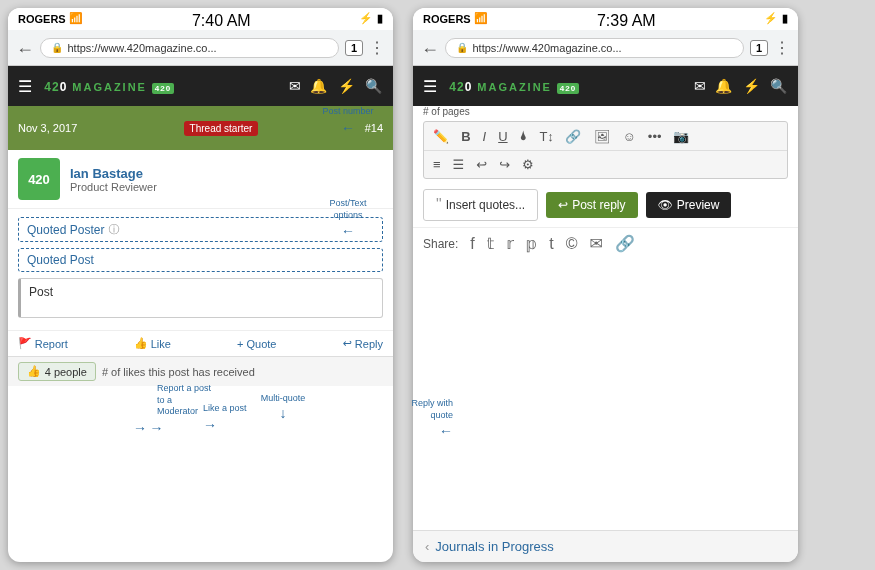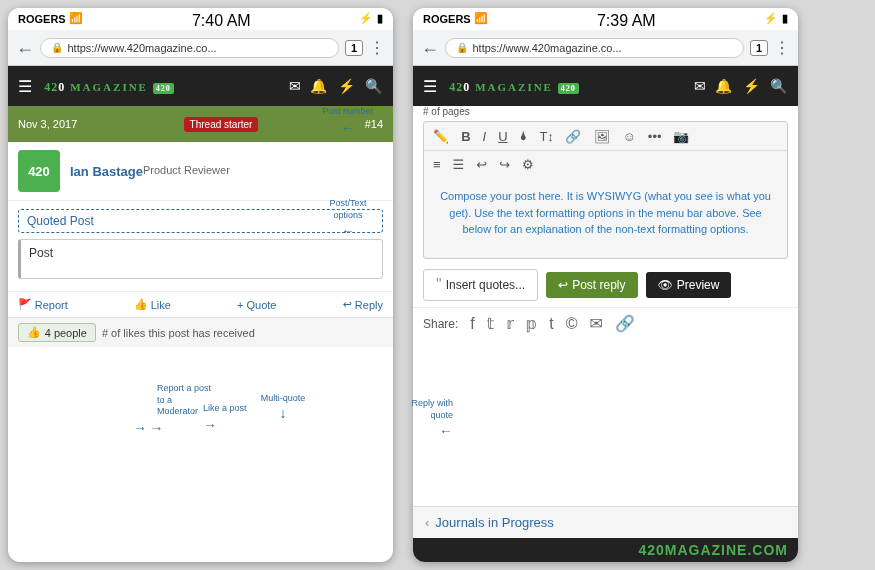--- a/index.html
+++ b/index.html
@@ -87,39 +87,39 @@
     .nav-bar {
       background: #222;
       display: flex;
       align-items: center;
       padding: 6px 10px;
       gap: 12px;
       height: 40px;
     }
     .nav-hamburger { color: #fff; font-size: 16px; cursor: pointer; }
     .nav-logo { color: #4CAF50; font-size: 14px; font-weight: bold; letter-spacing: 1px; }
-    .nav-logo span { color: #fff; font-family: Liberation Serif, serif; }
+    .nav-logo span { color: #fff; }
     .nav-logo-badge {
       background: #4CAF50;
       color: #fff;
       font-size: 8px;
       padding: 1px 3px;
       border-radius: 2px;
     }
     .nav-icons { display: flex; align-items: center; gap: 10px; margin-left: auto; }
     .nav-icon { color: #fff; font-size: 14px; cursor: pointer; }
 
     
     .post-header {
       background: #6b8e3e;
       display: flex;
       align-items: center;
       justify-content: space-between;
       padding: 0 10px;
-      height: 36px;
+      height: 44px;
       gap: 16px;
     }
     .post-date { color: #fff; font-size: 11px; }
     .thread-starter-badge {
       background: #b91c1c;
       color: #fff;
       font-size: 10px;
       padding: 2px 6px;
       border-radius: 3px;
     }
@@ -139,21 +139,21 @@
       background: #4CAF50;
       border-radius: 4px;
       display: flex;
       align-items: center;
       justify-content: center;
       color: #fff;
       font-size: 18px;
       font-weight: bold;
       flex-shrink: 0;
     }
-    .user-details { display: flex; flex-direction: row; }
+    .user-details { display: flex; flex-direction: column; }
     .user-name { color: #2d6a9f; font-size: 13px; font-weight: bold; }
     .user-role { color: #666; font-size: 11px; }
     .avatar-hint { color: #2d6a9f; font-size: 11px; margin-left: 8px; flex: 1; line-height: 1.4; }
 
     
     .post-content { padding: 8px 10px; }
     .quoted-poster-box {
       border: 1.5px dashed #2d6a9f;
       border-radius: 3px;
       padding: 4px 8px;
@@ -436,20 +436,24 @@
         <span style="color:#fff;font-size:13px;font-weight:bold;">420</span>
       </div>
       <div class="user-details">
         <span class="user-name">Ian Bastage</span>
         <span class="user-role">Product Reviewer</span>
       </div>
     </div>
 
     <div class="post-content" style="position:relative;">
 
+      <div class="quoted-poster-box">
+        <span>Quoted Poster</span>
+        <span style="color:#999;font-size:11px;">ⓘ</span>
+      </div>
       <div class="quoted-post-box">
         <span>Quoted Post</span>
       </div>
       <div class="post-text-box">
         <span>Post</span>
       </div>
     </div>
 
     <div class="post-actions" style="margin-top:4px;">
       <div class="action-link">
@@ -570,21 +574,20 @@
           <button class="toolbar-btn">•••</button>
           <button class="toolbar-btn">📷</button>
         </div>
         <div class="toolbar-row2">
           <button class="toolbar-btn">≡</button>
           <button class="toolbar-btn">☰</button>
           <button class="toolbar-btn">↩</button>
           <button class="toolbar-btn">↪</button>
           <button class="toolbar-btn">⚙</button>
         </div>
-        <div class="editor-body">Compose your post here. It is WYSIWYG (what you see is what you get). Use the text formatting options in the menu bar above. See below for an explanation of the non-text formatting options.</div>
       </div>
     </div>
 
     <div class="editor-actions">
       <button class="insert-quotes-btn">
         <span style="font-size:16px;color:#999;">"</span>
         <span>Insert quotes...</span>
       </button>
       <button class="post-reply-btn">
         <span>↩</span>
@@ -606,17 +609,14 @@
       <span class="share-icon">©</span>
       <span class="share-icon">✉</span>
       <span class="share-icon">🔗</span>
     </div>
 
     <div class="journals-bar">
       <span class="chevron">‹</span>
       <span>Journals in Progress</span>
     </div>
 
-    <div class="watermark">
-      <span>420MAGAZINE.COM</span>
-    </div>
   </div>
 </div>
 
 </body></html>

